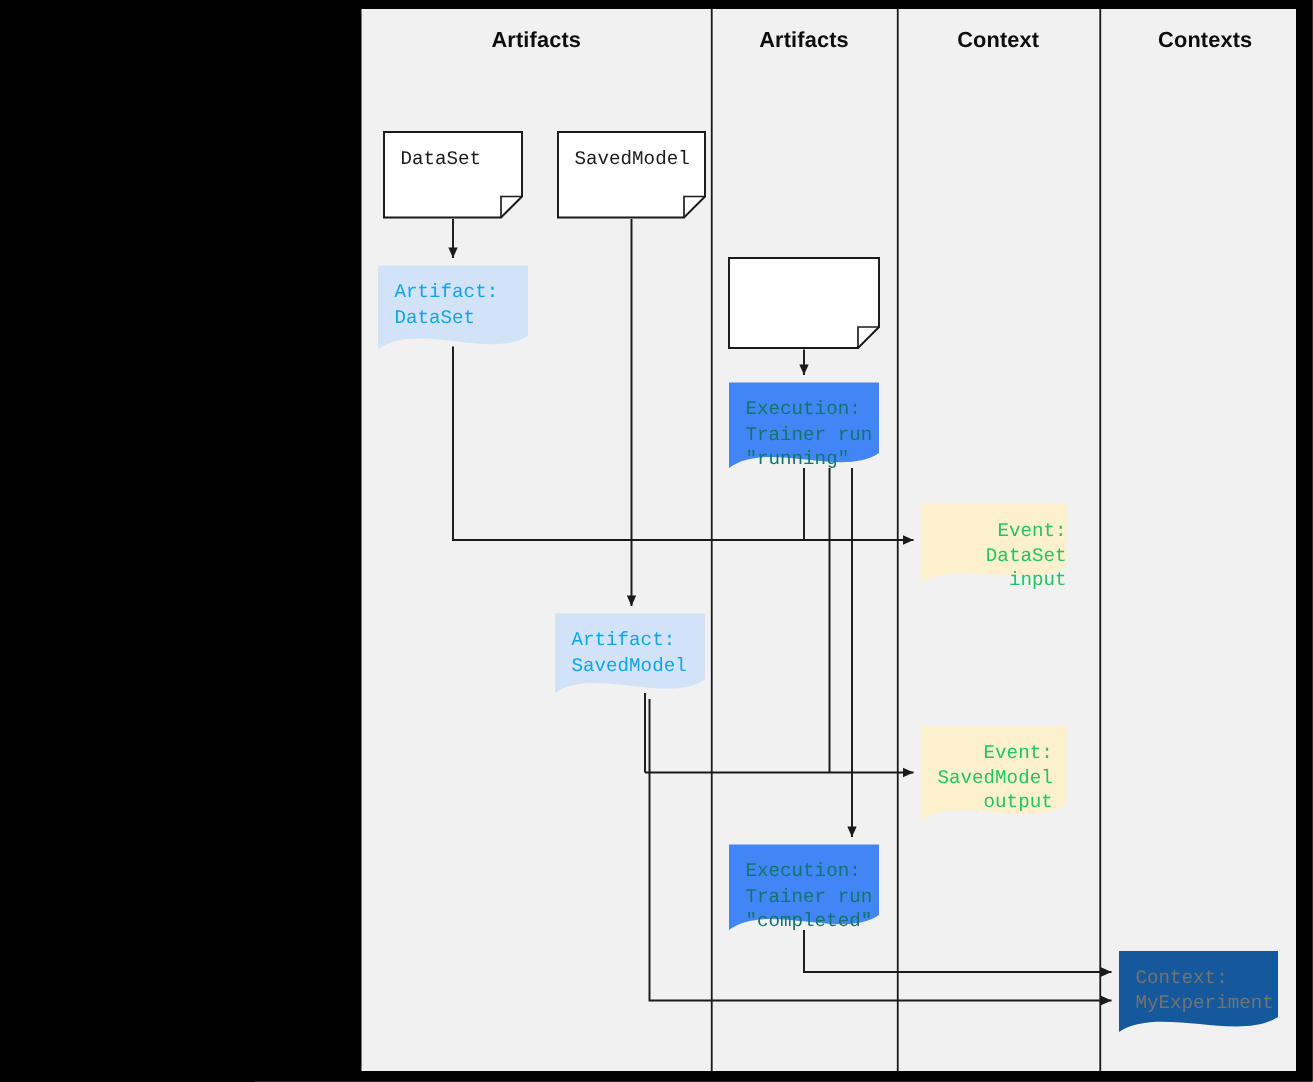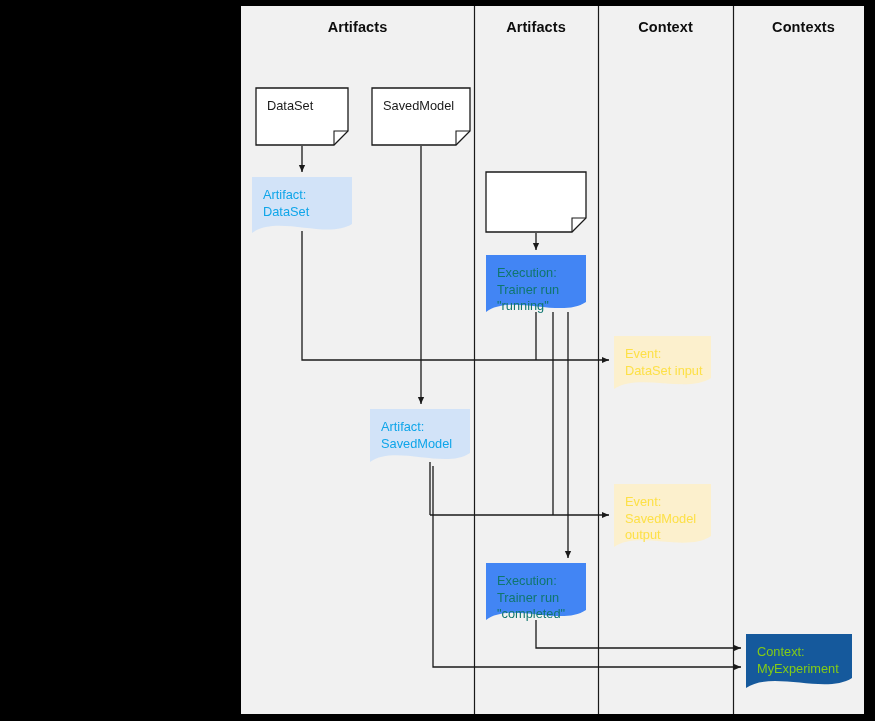--- a/index.html
+++ b/index.html
@@ -49,26 +49,27 @@
     font-size: 12.8px;
     line-height: 16.5px;
     color: #1a1a1a;
     white-space: pre-line;
   }
   .node-label {
     position: absolute;
     left: 11px;
     top: 10px;
     white-space: pre-line;
+    font-family: Liberation Mono, monospace;
   }
   .doc-node .node-label { color: #1a1a1a; }
   .artifact-node .node-label { color: #0ea5e9; }
-  .event-node .node-label { color: #fde047; }
+  .event-node .node-label { color: #22c55e; text-align: right; }
   .execution-node .node-label { color: #0f766e; }
-  .context-node .node-label { color: #84cc16; }
+  .context-node .node-label { color: #737373; }
 </style>
 </head>
 <body>
 
 <div id="canvas">
 
   <div id="board"></div>
 
   <svg id="svg-layer" viewBox="0 0 875 721" xmlns="http://www.w3.org/2000/svg">
     <defs>

